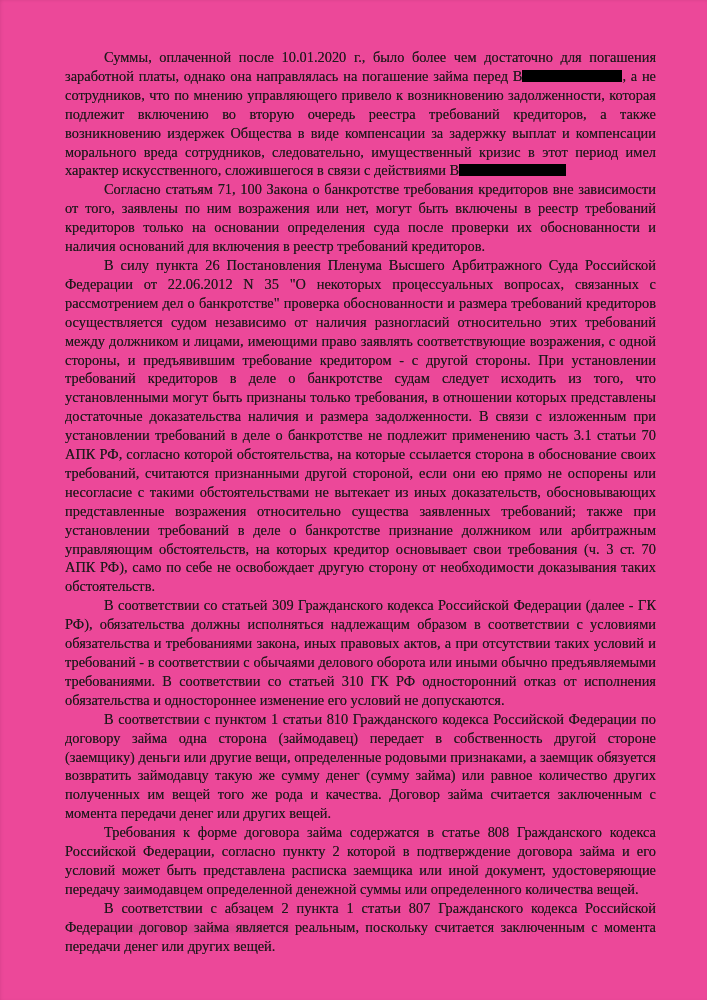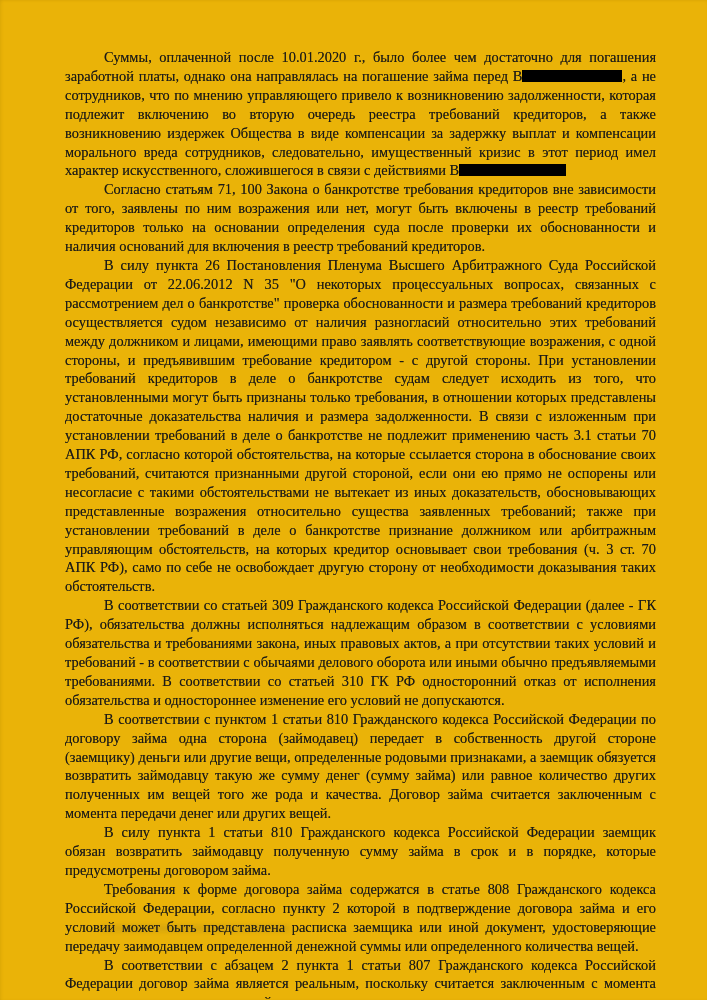--- a/index.html
+++ b/index.html
@@ -5,21 +5,21 @@
   html, body {
     margin: 0;
     padding: 0;
     background: #e8e8e8;
   }
   .page {
     position: relative;
     width: 707px;
     height: 1000px;
     margin: 0 auto;
-    background: #eab308;
+    background: #ec4899;
     overflow: hidden;
     box-shadow: inset 2px 0 4px -2px rgba(0,0,0,0.10), inset 0 2px 4px -2px rgba(0,0,0,0.06);
     font-family: "Liberation Serif", "DejaVu Serif", serif;
   }
   .text-block {
     position: absolute;
     left: 65px;
     top: 48px;
     width: 591px;
     color: #1b1b1b;
@@ -62,21 +62,20 @@
     <p class="para"><span>Суммы, оплаченной после 10.01.2020 г., было более чем достаточно для погашения заработной платы, однако она направлялась на погашение займа перед В</span><span class="redact r1"></span><span>, а не сотрудников, что по мнению управляющего привело к возникновению задолженности, которая подлежит включению во вторую очередь реестра требований кредиторов, а также возникновению издержек Общества в виде компенсации за задержку выплат и компенсации морального вреда сотрудников, следовательно, имущественный кризис в этот период имел характер искусственного, сложившегося в связи с действиями В</span><span class="redact r2"></span></p>
 
     <p class="para">Согласно статьям 71, 100 Закона о банкротстве требования кредиторов вне зависимости от того, заявлены по ним возражения или нет, могут быть включены в реестр требований кредиторов только на основании определения суда после проверки их обоснованности и наличия оснований для включения в реестр требований кредиторов.</p>
 
     <p class="para">В силу пункта 26 Постановления Пленума Высшего Арбитражного Суда Российской Федерации от 22.06.2012 N 35 "О некоторых процессуальных вопросах, связанных с рассмотрением дел о банкротстве" проверка обоснованности и размера требований кредиторов осуществляется судом независимо от наличия разногласий относительно этих требований между должником и лицами, имеющими право заявлять соответствующие возражения, с одной стороны, и предъявившим требование кредитором - с другой стороны. При установлении требований кредиторов в деле о банкротстве судам следует исходить из того, что установленными могут быть признаны только требования, в отношении которых представлены достаточные доказательства наличия и размера задолженности. В связи с изложенным при установлении требований в деле о банкротстве не подлежит применению часть 3.1 статьи 70 АПК РФ, согласно которой обстоятельства, на которые ссылается сторона в обоснование своих требований, считаются признанными другой стороной, если они ею прямо не оспорены или несогласие с такими обстоятельствами не вытекает из иных доказательств, обосновывающих представленные возражения относительно существа заявленных требований; также при установлении требований в деле о банкротстве признание должником или арбитражным управляющим обстоятельств, на которых кредитор основывает свои требования (ч. 3 ст. 70 АПК РФ), само по себе не освобождает другую сторону от необходимости доказывания таких обстоятельств.</p>
 
     <p class="para">В соответствии со статьей 309 Гражданского кодекса Российской Федерации (далее - ГК РФ), обязательства должны исполняться надлежащим образом в соответствии с условиями обязательства и требованиями закона, иных правовых актов, а при отсутствии таких условий и требований - в соответствии с обычаями делового оборота или иными обычно предъявляемыми требованиями. В соответствии со статьей 310 ГК РФ односторонний отказ от исполнения обязательства и одностороннее изменение его условий не допускаются.</p>
 
     <p class="para">В соответствии с пунктом 1 статьи 810 Гражданского кодекса Российской Федерации по договору займа одна сторона (займодавец) передает в собственность другой стороне (заемщику) деньги или другие вещи, определенные родовыми признаками, а заемщик обязуется возвратить займодавцу такую же сумму денег (сумму займа) или равное количество других полученных им вещей того же рода и качества. Договор займа считается заключенным с момента передачи денег или других вещей.</p>
 
-    <p class="para">В силу пункта 1 статьи 810 Гражданского кодекса Российской Федерации заемщик обязан возвратить займодавцу полученную сумму займа в срок и в порядке, которые предусмотрены договором займа.</p>
 
     <p class="para">Требования к форме договора займа содержатся в статье 808 Гражданского кодекса Российской Федерации, согласно пункту 2 которой в подтверждение договора займа и его условий может быть представлена расписка заемщика или иной документ, удостоверяющие передачу заимодавцем определенной денежной суммы или определенного количества вещей.</p>
 
     <p class="para">В соответствии с абзацем 2 пункта 1 статьи 807 Гражданского кодекса Российской Федерации договор займа является реальным, поскольку считается заключенным с момента передачи денег или других вещей.</p>
 
   </div>
 
   <div class="scan-artifact"></div>
 </div>
 

